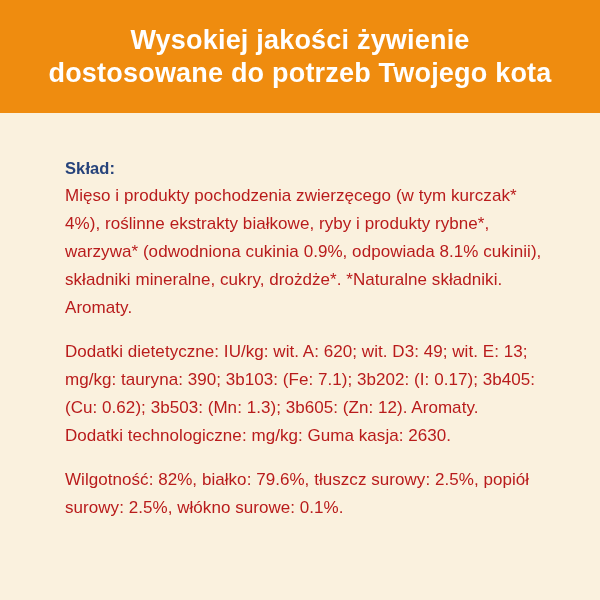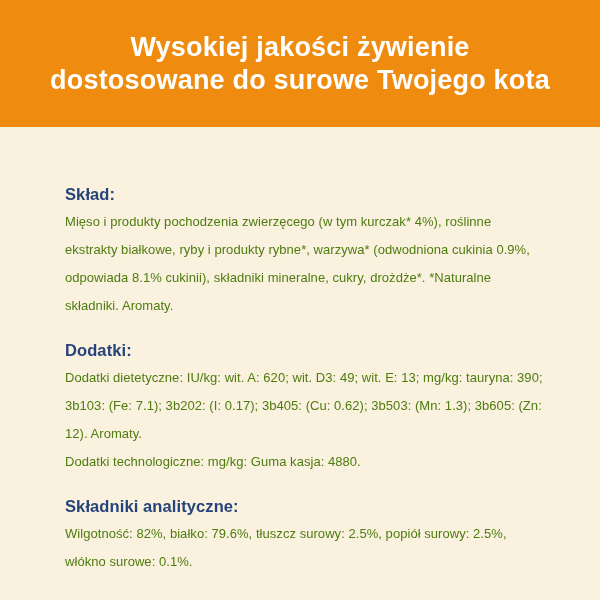--- a/index.html
+++ b/index.html
@@ -10,85 +10,82 @@
   .page {
     position: relative;
     width: 600px;
     height: 600px;
     background: #FAF1DE;
     font-family: "Liberation Sans", sans-serif;
     overflow: hidden;
   }
   .banner {
     width: 600px;
-    height: 127px;
+    height: 113px;
     background: #EF8C0F;
     display: flex;
     align-items: center;
     justify-content: center;
   }
   .banner-title {
     color: #FFFFFF;
     font-size: 27px;
     font-weight: bold;
     line-height: 33px;
     text-align: center;
     letter-spacing: 0.2px;
     margin: 0;
   }
   .content {
     padding: 41px 55px 0 65px;
     color: #26437B;
-    margin-top: 12px;
   }
   .section {
     margin-bottom: 16px;
   }
   .section-heading {
     margin: 0;
     font-size: 16.5px;
     font-weight: bold;
     line-height: 28px;
     color: #26437B;
     letter-spacing: 0.1px;
   }
   .section-paragraph {
     margin: 0;
-    font-size: 13px;
+    font-size: 17px;
     font-weight: normal;
     line-height: 28px;
-    color: #4d7c0f;
+    color: #b91c1c;
     letter-spacing: 0.05px;
   }
 </style>
 </head>
 <body>
 
 <div class="page">
 
   <header class="banner">
     <h1 class="banner-title">
       <span>Wysokiej jakości żywienie</span><br>
-      <span>dostosowane do surowe Twojego kota</span>
+      <span>dostosowane do potrzeb Twojego kota</span>
     </h1>
   </header>
 
   <main class="content">
 
     <section class="section">
       <h2 class="section-heading">Skład:</h2>
       <p class="section-paragraph">Mięso i produkty pochodzenia zwierzęcego (w tym kurczak* 4%), roślinne ekstrakty białkowe, ryby i produkty rybne*, warzywa* (odwodniona cukinia 0.9%, odpowiada 8.1% cukinii), składniki mineralne, cukry, drożdże*. *Naturalne składniki. Aromaty.</p>
     </section>
 
     <section class="section">
-      <h2 class="section-heading">Dodatki:</h2>
       <p class="section-paragraph">Dodatki dietetyczne: IU/kg: wit. A: 620; wit. D3: 49; wit. E: 13; mg/kg: tauryna: 390; 3b103: (Fe: 7.1); 3b202: (I: 0.17); 3b405: (Cu: 0.62); 3b503: (Mn: 1.3); 3b605: (Zn: 12). Aromaty.</p>
-      <p class="section-paragraph">Dodatki technologiczne: mg/kg: Guma kasja: 4880.</p>
+      <p class="section-paragraph">Dodatki technologiczne: mg/kg: Guma kasja: 2630.</p>
     </section>
 
     <section class="section">
-      <h2 class="section-heading">Składniki analityczne:</h2>
       <p class="section-paragraph">Wilgotność: 82%, białko: 79.6%, tłuszcz surowy: 2.5%, popiół surowy: 2.5%, włókno surowe: 0.1%.</p>
     </section>
 
   </main>
 
 </div>
 
 </body></html>

